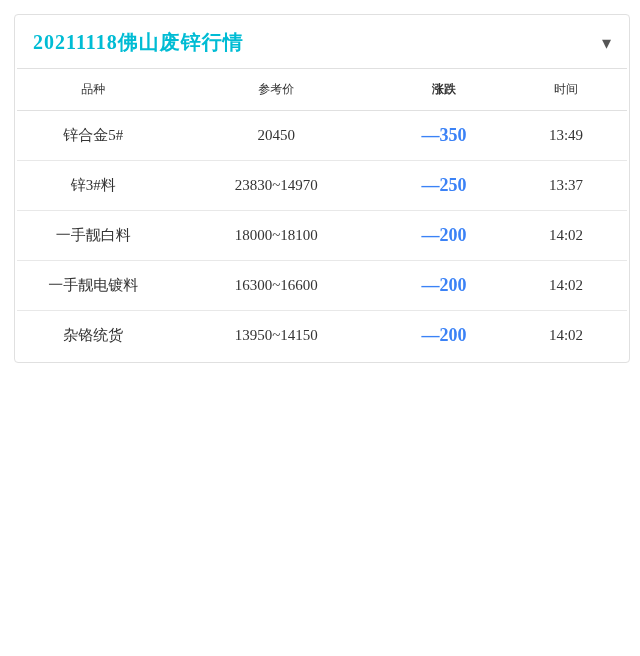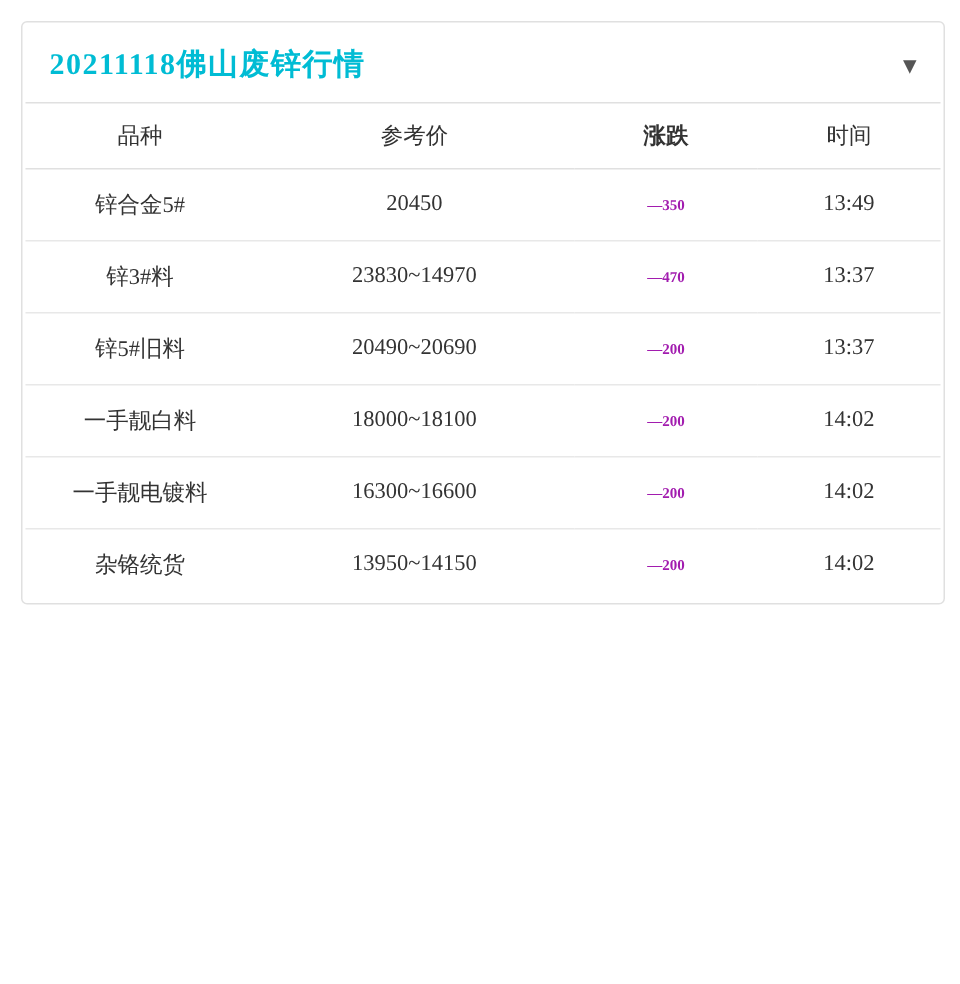--- a/index.html
+++ b/index.html
@@ -52,21 +52,21 @@
       border-collapse: collapse;
     }
 
     thead tr {
       border-bottom: 1px solid #e0e0e0;
     }
 
     thead th {
       padding: 12px 8px;
       text-align: center;
-      font-size: 15px;
+      font-size: 12px;
       color: #333;
       font-weight: normal;
     }
 
     tbody tr {
       border-bottom: 1px solid #e8e8e8;
       margin-top: 15px;
     }
 
     tbody tr:last-child {
@@ -91,22 +91,22 @@
     .col-change {
       width: 20%;
       font-weight: bold;
     }
 
     .col-time {
       width: 20%;
     }
 
     .change-negative {
-      color: #a21caf;
-      font-size: 10px;
+      color: #3b82f6;
+      font-size: 18px;
     }
   </style>
 </head>
 <body>
 
 <div class="card">
   <div class="card-header">
     <span class="card-title">20211118佛山废锌行情</span>
     <span class="chevron-down-icon">▾</span>
   </div>
@@ -123,27 +123,21 @@
     <tbody id="table-body">
     <tr>
           <td class="col-name">锌合金5#</td>
           <td class="col-price">20450</td>
           <td class="col-change"><span class="change-negative">—350</span></td>
           <td class="col-time">13:49</td>
         </tr>
         <tr>
           <td class="col-name">锌3#料</td>
           <td class="col-price">23830~14970</td>
-          <td class="col-change"><span class="change-negative">—470</span></td>
-          <td class="col-time">13:37</td>
-        </tr>
-        <tr>
-          <td class="col-name">锌5#旧料</td>
-          <td class="col-price">20490~20690</td>
-          <td class="col-change"><span class="change-negative">—200</span></td>
+          <td class="col-change"><span class="change-negative">—250</span></td>
           <td class="col-time">13:37</td>
         </tr>
         <tr>
           <td class="col-name">一手靓白料</td>
           <td class="col-price">18000~18100</td>
           <td class="col-change"><span class="change-negative">—200</span></td>
           <td class="col-time">14:02</td>
         </tr>
         <tr>
           <td class="col-name">一手靓电镀料</td>

